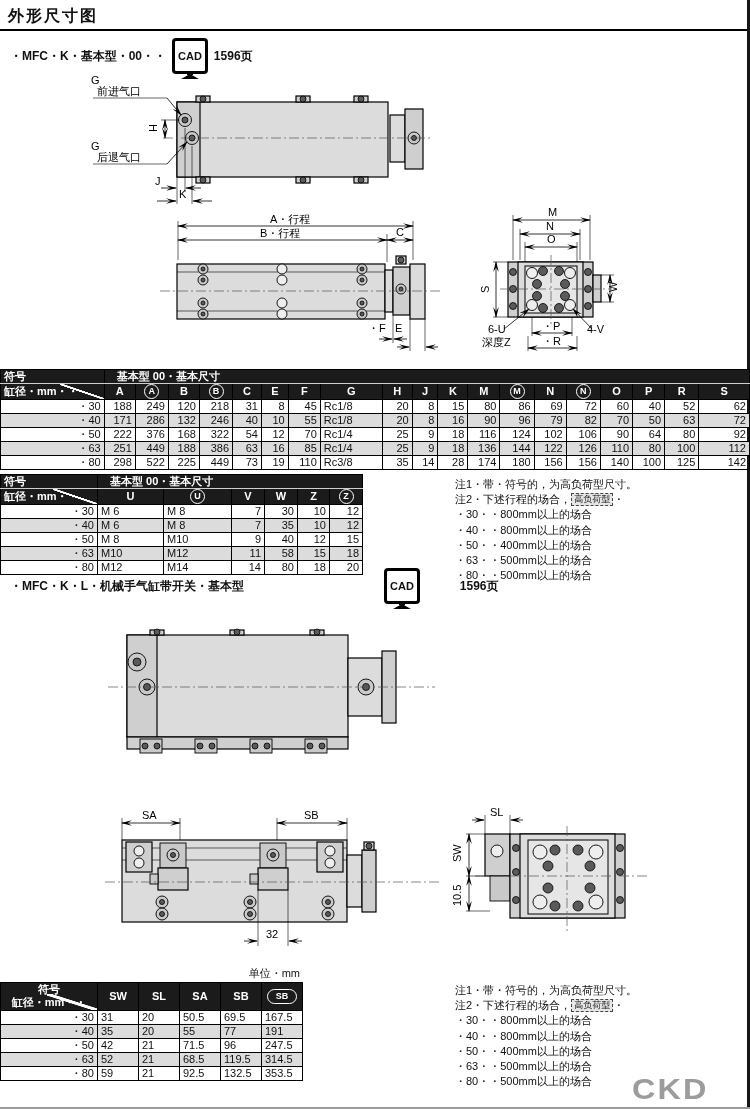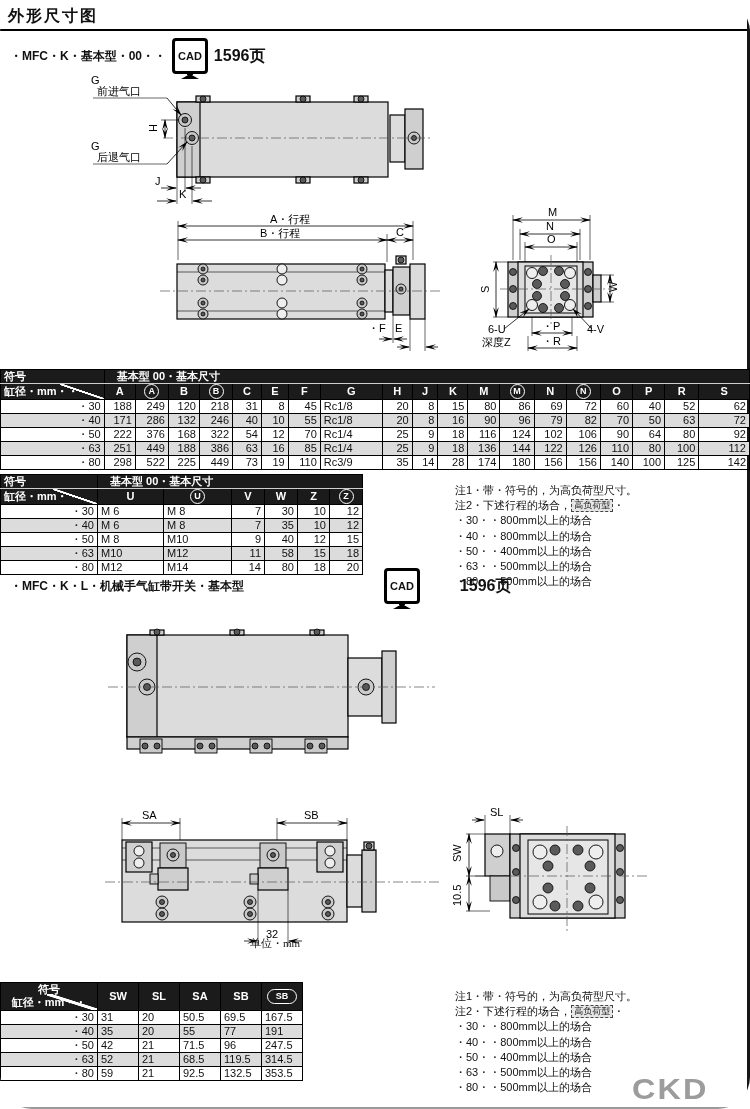--- a/index.html
+++ b/index.html
@@ -1,28 +1,28 @@
 <!DOCTYPE html>
 <html><head>
 <meta charset="utf-8">
 <style>
   html,body{margin:0;padding:0;}
   body{font-family:"Liberation Sans",sans-serif;background:#fff;}
-  .page{position:relative;width:750px;height:1109px;background:#fff;overflow:hidden;color:#111;border-radius:32px;}
+  .page{position:relative;width:750px;height:1109px;background:#fff;overflow:hidden;color:#111;}
   .abs{position:absolute;}
   .title{left:8px;top:6px;font-size:16px;font-weight:bold;letter-spacing:2px;}
   .rule{left:0;top:29px;width:750px;height:2px;background:#000;}
   .edge-r{right:0;top:0;width:3px;height:1109px;background:#161616;}
   .edge-b{left:0;bottom:0;width:750px;height:2px;background:#9a9a9a;}
   .series{font-size:12px;font-weight:bold;white-space:nowrap;display:flex;align-items:center;gap:6px;text-align:center;}
   .cad{display:inline-block;position:relative;border:3px solid #000;border-radius:4px;padding:8px 3px;font-size:11px;font-weight:bold;line-height:14px;background:#fff;}
   .cad::after{content:"";position:absolute;left:50%;bottom:-8px;transform:translateX(-50%);
     border-left:9px solid transparent;border-right:9px solid transparent;border-bottom:5px solid #000;}
   .cad::before{content:"";position:absolute;left:50%;bottom:-4px;transform:translateX(-50%);width:6px;height:4px;background:#000;}
-  .pageref{font-size:16px;}
+  .pageref{font-size:12px;}
   
   table.dim{border-collapse:collapse;table-layout:fixed;font-size:11px;}
   table.dim td,table.dim th{border:1px solid #000;height:13px;line-height:13px;padding:0 3px;font-weight:normal;
     overflow:hidden;white-space:nowrap;}
   table.dim th{background:#1b1b1b;color:#fff;text-align:center;border-color:#000;border-left:1px solid #e8e8e8;font-weight:bold;margin-top:22px;}
   table.dim th:first-child{border-left:1px solid #000;}
   table.dim th.spanhead{text-align:left;padding-left:12px;border-bottom:1px solid #cfcfcf;}
   table.dim th.corner{text-align:left;border-bottom:1px solid #cfcfcf;}
   table.dim th.corner2{text-align:left;position:relative;}
   .slash{position:absolute;right:0;bottom:0;width:44px;height:100%;
@@ -33,21 +33,21 @@
   tr.shaded td{background:#dcdcdc;}
   .circ{display:inline-block;width:13px;height:13px;line-height:12px;border:1px solid #fff;border-radius:50%;
     font-size:9px;text-align:center;vertical-align:1px;}
   .circ.oval{width:28px;border-radius:8px;}
   th.tallcorner{position:relative;text-align:left;vertical-align:top;}
   th.tallcorner .l1{display:block;line-height:13px;}
   th.tallcorner .l2{display:block;line-height:13px;}
   .slash2{position:absolute;right:0;bottom:0;width:50px;height:16px;
     background:linear-gradient(to top right,rgba(0,0,0,0) 44%,#fff 46%,#fff 54%,rgba(0,0,0,0) 56%);}
   
-  .notes{font-size:11px;line-height:15.2px;white-space:nowrap;margin-top:6px;}
+  .notes{font-size:11px;line-height:15.2px;white-space:nowrap;}
   .notebox{display:inline-block;border:1px dashed #444;background:#e6e6e6;font-size:9px;line-height:11px;
     padding:0 2px;vertical-align:1px;}
   .unit{font-size:11px;text-align:right;}
   .brand{font-size:30px;font-weight:bold;color:#9c9c9c;letter-spacing:2px;transform:scaleX(1.08);transform-origin:left;}
   
   svg text{font-family:"Liberation Sans",sans-serif;font-size:11px;fill:#000;}
   svg .dim{stroke:#000;stroke-width:0.8;fill:none;}
   svg .ext{stroke:#000;stroke-width:0.6;fill:none;}
   svg .cl{stroke:#555;stroke-width:0.7;fill:none;stroke-dasharray:10 3 2 3;}
   svg .body{fill:#dcdcdc;stroke:#000;stroke-width:1.2;}
@@ -398,21 +398,21 @@
         </tr>
         <tr>
           <td class="bore">・80</td>
           <td class="num">298</td>
           <td class="num">522</td>
           <td class="num">225</td>
           <td class="num">449</td>
           <td class="num">73</td>
           <td class="num">19</td>
           <td class="num">110</td>
-          <td class="ctr">Rc3/9</td>
+          <td class="ctr">Rc3/8</td>
           <td class="num">35</td>
           <td class="num">14</td>
           <td class="num">28</td>
           <td class="num">174</td>
           <td class="num">180</td>
           <td class="num">156</td>
           <td class="num">156</td>
           <td class="num">140</td>
           <td class="num">100</td>
           <td class="num">125</td>
@@ -652,21 +652,21 @@
     </g>
     <line class="ext" x1="35" y1="28" x2="16" y2="28"></line>
     <line class="ext" x1="35" y1="70" x2="16" y2="70"></line>
     <line class="dim" x1="19" y1="28" x2="19" y2="70" marker-start="url(#a6)" marker-end="url(#a6)"></line>
     <text x="11" y="56" transform="rotate(-90 11 56)">SW</text>
     <line class="ext" x1="40" y1="105" x2="16" y2="105"></line>
     <line class="dim" x1="19" y1="70" x2="19" y2="105" marker-start="url(#a6)" marker-end="url(#a6)"></line>
     <text x="11" y="100" transform="rotate(-90 11 100)">10.5</text>
   </svg>
 
-  <div class="abs unit" style="left:180px;top:936px;width:120px;font-family:Liberation Serif, serif;">单位・mm</div>
+  <div class="abs unit" style="left:180px;top:966px;width:120px;">单位・mm</div>
 
   <table class="dim abs" id="t3" style="left:0;top:982px;width:302px;">
     <colgroup id="t3cg">
         <col style="width: 97px;">
         <col style="width: 41px;">
         <col style="width: 41px;">
         <col style="width: 41px;">
         <col style="width: 41px;">
         <col style="width: 41px;">
       </colgroup>

